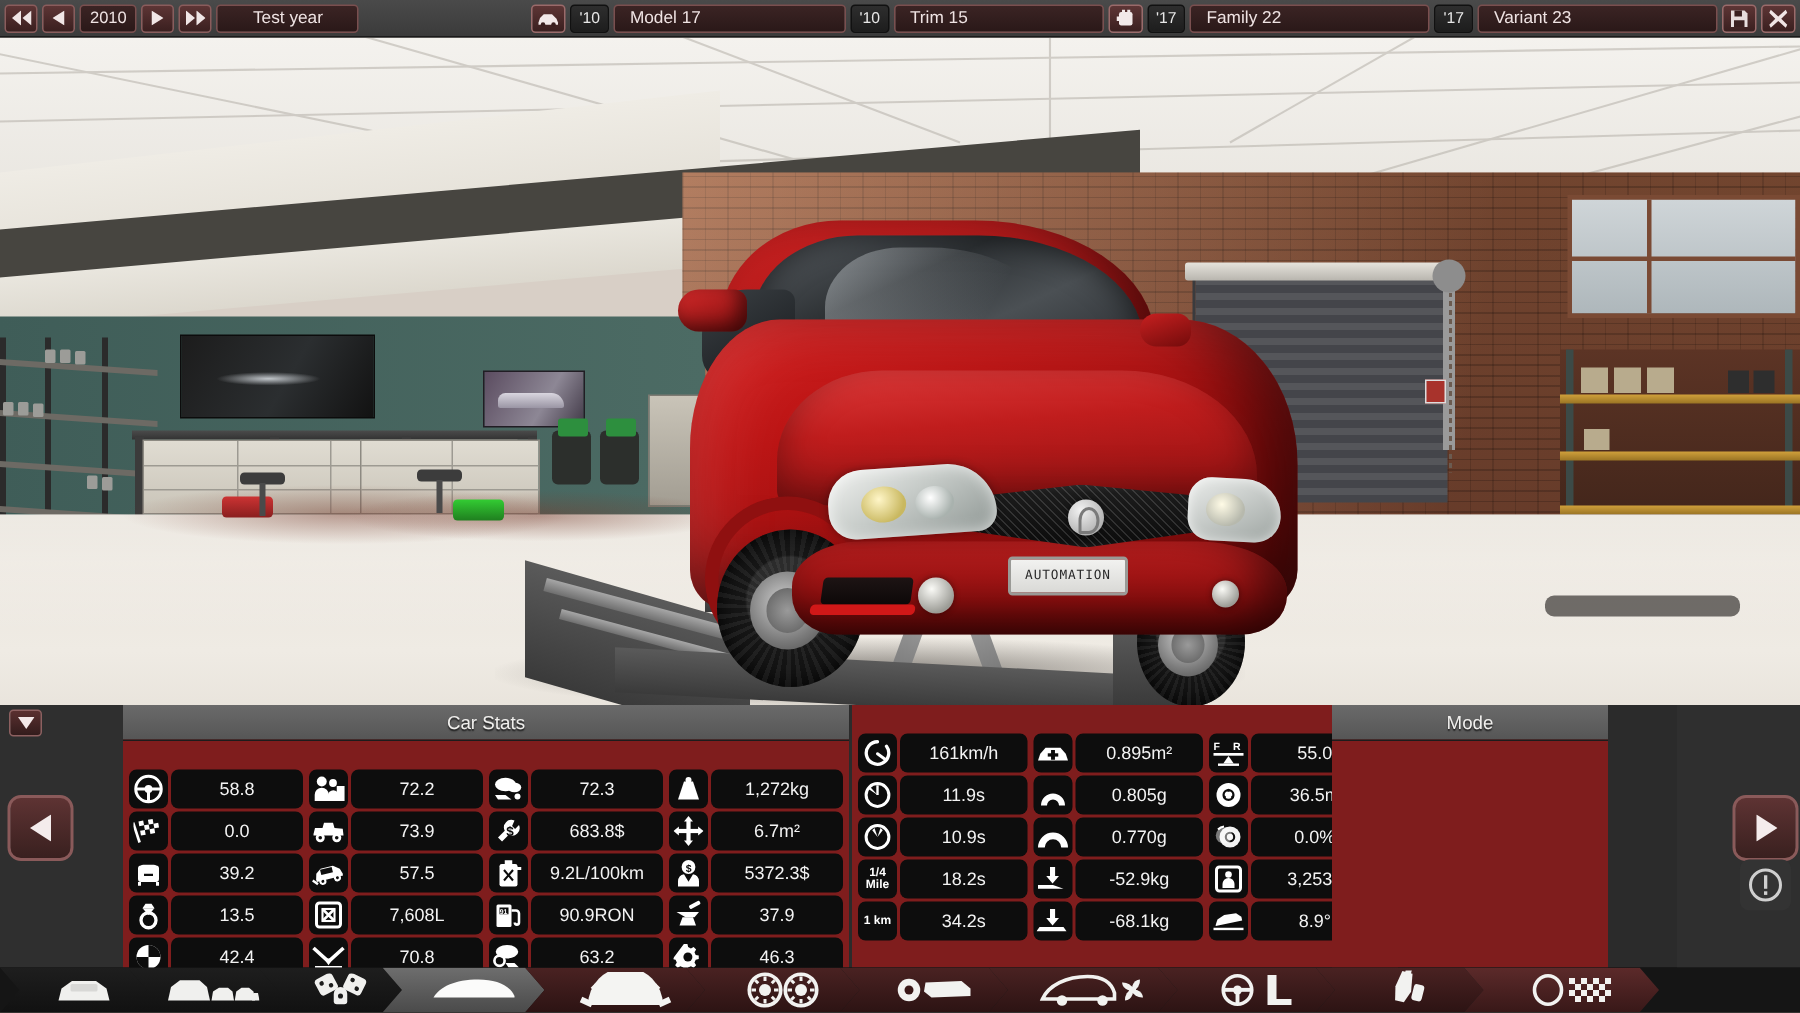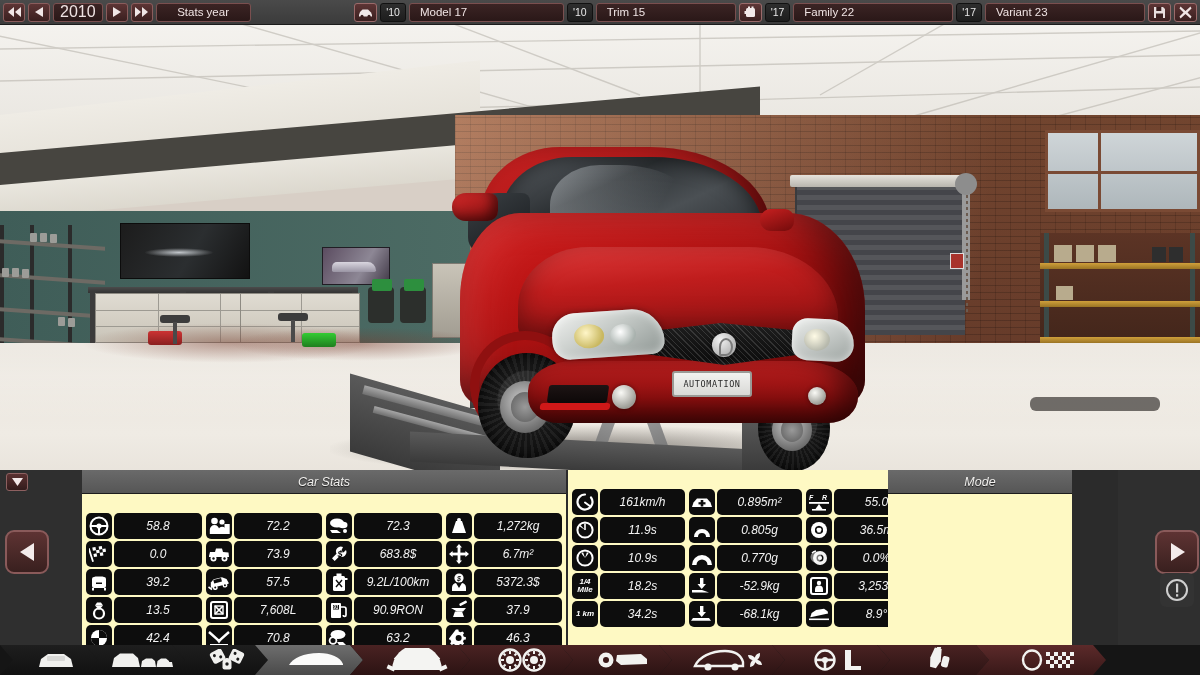--- a/index.html
+++ b/index.html
@@ -28,21 +28,21 @@
     background:linear-gradient(#3b2424,#2a1818);
     border:1px solid #7a4f4f;
     display:flex; align-items:center; justify-content:center;
     color:#efe3e3; font-size:11.5px; white-space:nowrap; cursor:pointer;
   }
   .tb-year {
     height:19px; border-radius:3px; padding:0 6px;
     background:linear-gradient(#3b2424,#2a1818);
     border:1px solid #7a4f4f;
     display:flex; align-items:center; justify-content:center;
-    color:#efe3e3; font-size:16px; cursor:pointer;
+    color:#efe3e3; font-size:11px; cursor:pointer;
   }
   .tb-small-dark {
     height:19px; border-radius:3px; padding:0 5px;
     background:linear-gradient(#2e2e2e,#1d1d1d);
     border:1px solid #111;
     display:flex; align-items:center; justify-content:center;
     color:#e7e7e7; font-size:10.5px; cursor:pointer;
   }
   .tb-w-name { width:155px; justify-content:flex-start; }
   .tb-w-name2 { width:140px; justify-content:flex-start; }
@@ -269,21 +269,21 @@
   .nav-arrow {
     position:absolute; width:44px; height:44px; border-radius:9px;
     background:linear-gradient(#5e3333,#39201f); border:2px solid #8a5a5a;
     display:flex; align-items:center; justify-content:center; cursor:pointer;
   }
   .warn-btn {
     position:absolute; left:1158px; top:573px; width:34px; height:34px; border-radius:6px;
     background:#333; display:flex; align-items:center; justify-content:center; cursor:pointer;
   }
 
-  .panel { position:absolute; top:0; height:175px; background:#fef9c3;font-style:italic; }
+  .panel { position:absolute; top:0; height:175px; background:#7f1d1d; }
   .panel-hd { height:24px; background:linear-gradient(#6a6a6a,#565656);
      border-bottom:1px solid #1c1c1c;
      display:flex; align-items:center; justify-content:center;
      color:#f0efed; font-size:12.5px; text-shadow:0 1px 1px rgba(0,0,0,.7); }
   .panel-body { padding:3px 2px; display:flex; }
   .stat-col { display:flex; flex-direction:column; gap:2px; padding:16px 2px; }
   .stat-row { display:flex; gap:2px; align-items:center; }
   .stat-ico {
     width:26px; height:26px; border-radius:5px; background:#0d0d0d;
     display:flex; align-items:center; justify-content:center; flex:0 0 auto;
@@ -349,21 +349,21 @@
       <svg width="8" height="10" viewBox="0 0 8 10">
           <polygon points="0,0 0,10 8,5" fill="#f0e6e6"></polygon>
         </svg>
     </div>
     <div class="tb-btn">
       <svg width="13" height="10" viewBox="0 0 13 10">
           <polygon points="0,0 0,10 6,5" fill="#f0e6e6"></polygon>
           <polygon points="7,0 7,10 13,5" fill="#f0e6e6"></polygon>
         </svg>
     </div>
-    <div class="tb-txt" style="width:95px">Stats year</div>
+    <div class="tb-txt" style="width:95px">Test year</div>
 
     <div class="tb-spacer"></div>
 
     <div class="tb-icon-sq">
       <svg width="15" height="11" viewBox="0 0 15 11">
           <path d="M1 8 L2 5 L4.5 2.5 L10 2.5 L13 5.5 L14 8 L14 9.5 L1 9.5 Z" fill="#f2e9e9"></path>
           <circle cx="4" cy="9.3" r="1.5" fill="#3a1f1f"></circle>
           <circle cx="11" cy="9.3" r="1.5" fill="#3a1f1f"></circle>
         </svg>
     </div>

